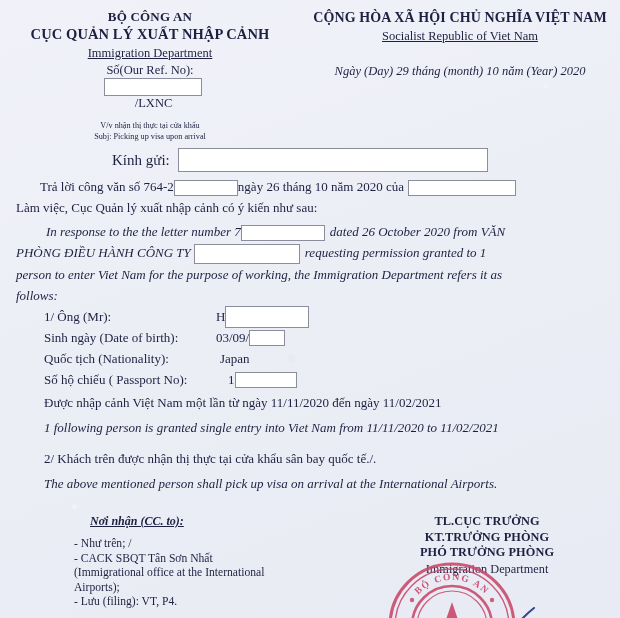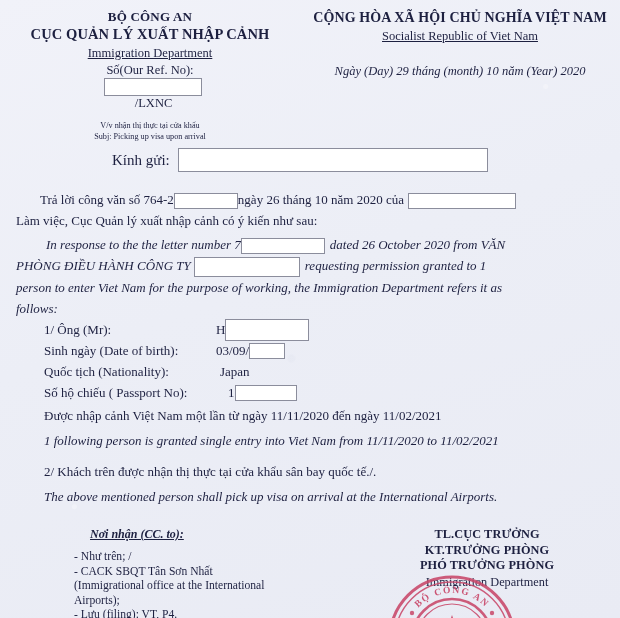--- a/index.html
+++ b/index.html
@@ -102,21 +102,21 @@
   .kinhgui {
     margin-top: 5px;
     padding-left: 96px;
     display: flex;
     align-items: center;
   }
   .lbl-kg { font-size: 15px; margin-right: 8px; }
   .para-vn {
     font-size: 13px;
     line-height: 21px;
-    margin-top: 17px;
+    margin-top: 4px;
   }
   .para-en {
     font-size: 13px;
     font-style: italic;
     line-height: 21.5px;
     margin-top: 3px;
     text-align: justify;
   }
   .details {
     margin-top: 0px;

